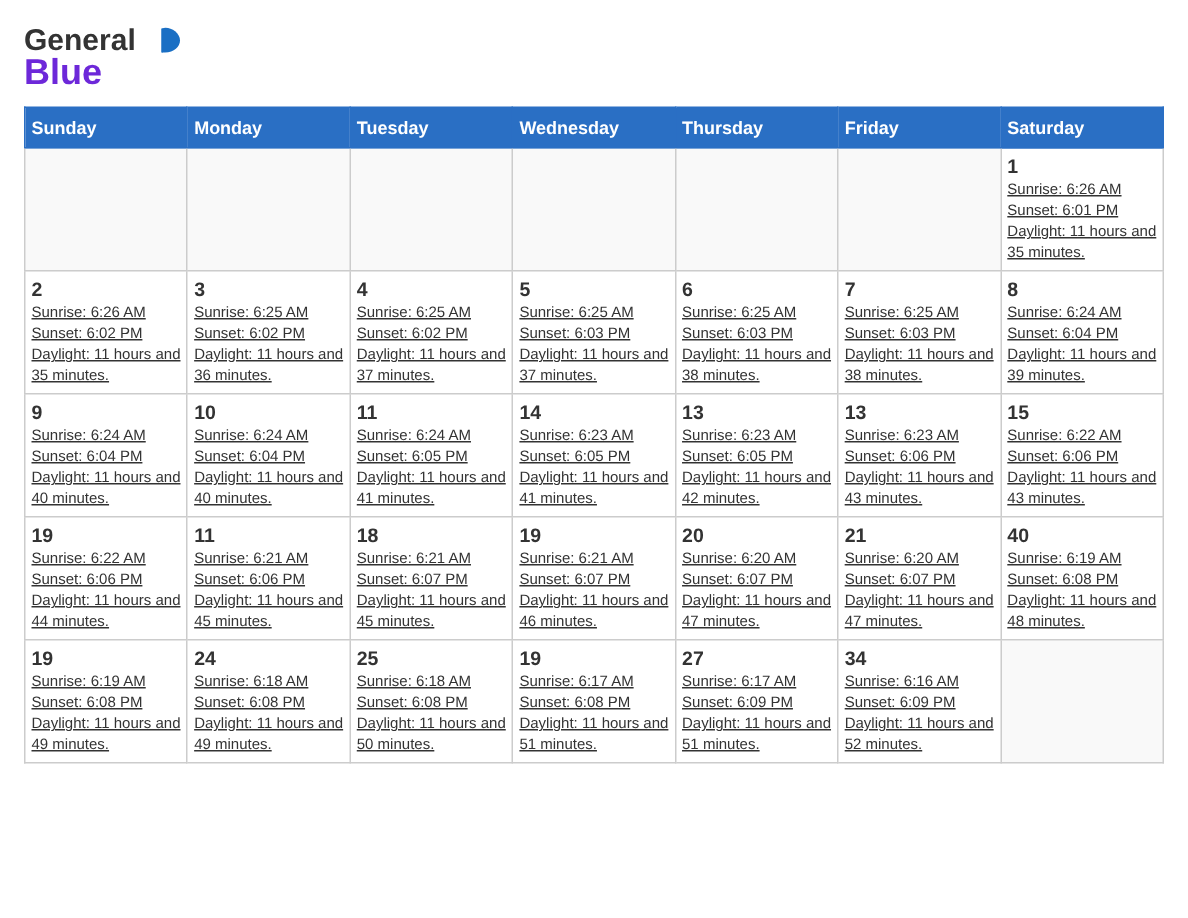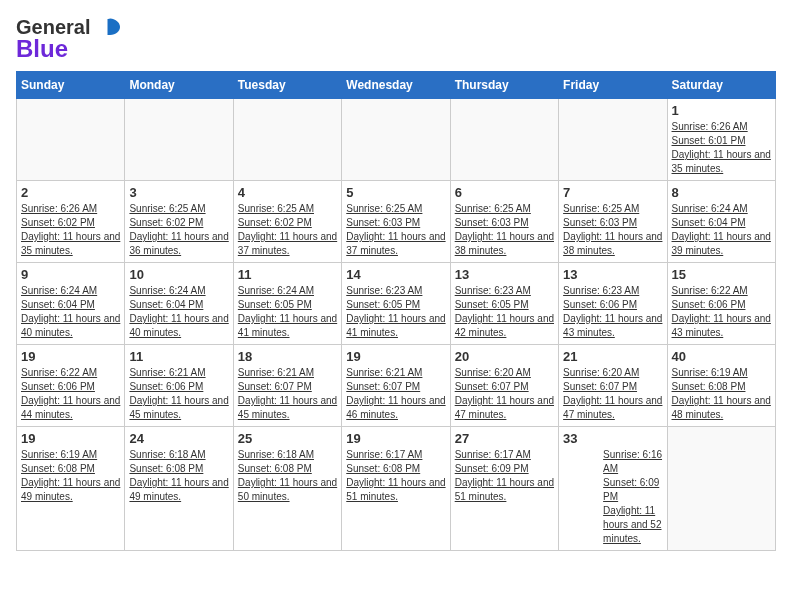--- a/index.html
+++ b/index.html
@@ -284,21 +284,21 @@
 Sunset: 6:08 PM
 Daylight: 11 hours and 51 minutes.</div>
         </td>
         <td>
           <span class="day-num">27</span>
           <div class="day-info" style="white-space: pre-line;">Sunrise: 6:17 AM
 Sunset: 6:09 PM
 Daylight: 11 hours and 51 minutes.</div>
         </td>
         <td>
-          <span class="day-num">33</span>
-          <div class="day-info" style="white-space: pre-line; margin-left: 40px;">Sunrise: 6:16 AM
+          <span class="day-num">34</span>
+          <div class="day-info" style="white-space: pre-line;">Sunrise: 6:16 AM
 Sunset: 6:09 PM
 Daylight: 11 hours and 52 minutes.</div>
         </td>
         <td class="empty-cell"></td>
       </tr>
     </tbody>
 </table>
 
 </body></html>

